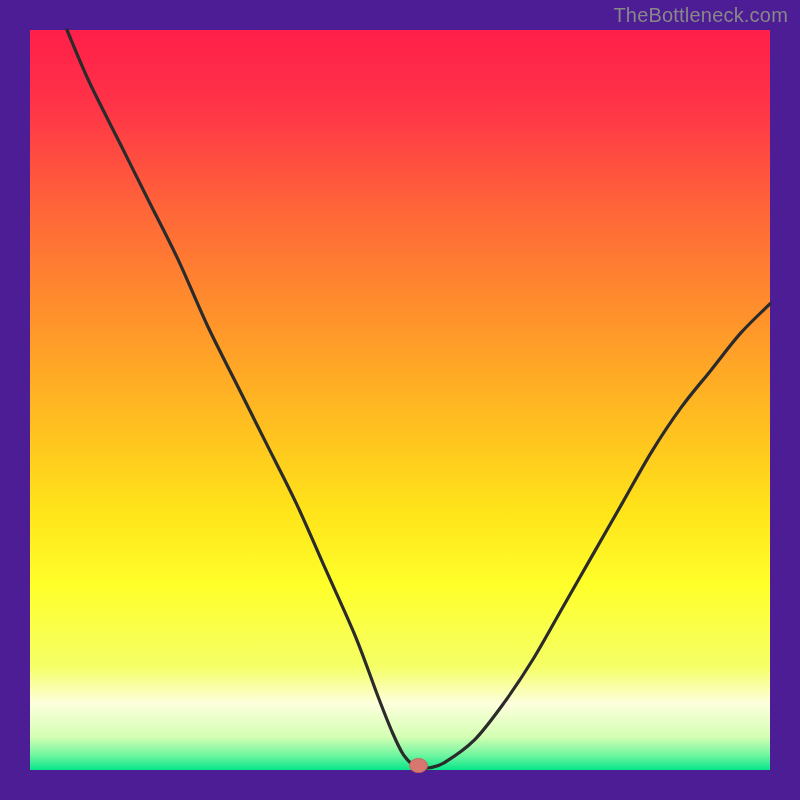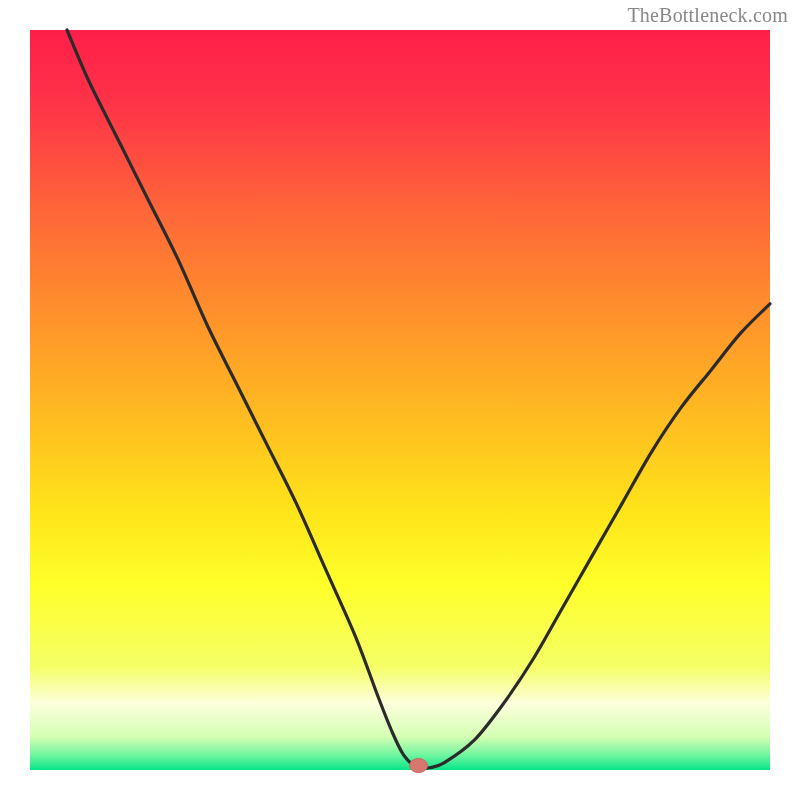--- a/index.html
+++ b/index.html
@@ -8,22 +8,21 @@
     width: 800px;
     height: 800px;
     background: #000;
     overflow: hidden;
     font-family: Arial, Helvetica, sans-serif;
   }
   .frame {
     position: relative;
     width: 800px;
     height: 800px;
-    background: #ffffff;
-    font-family: Liberation Serif, serif;
+    background: #4c1d95;
   }
   .watermark {
     position: absolute;
     top: 4px;
     right: 12px;
     color: #888;
     font-size: 20px;
     font-weight: 500;
     letter-spacing: 0.2px;
   }

